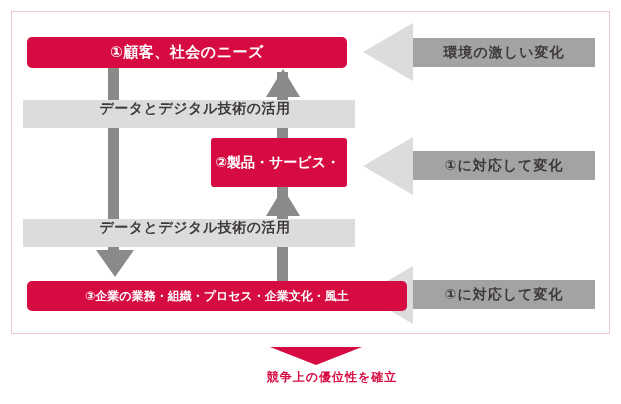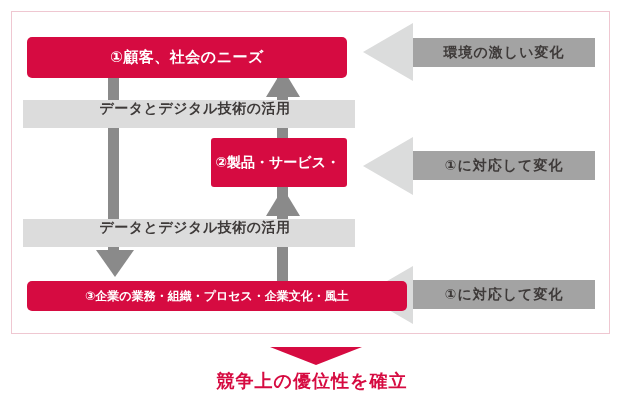--- a/index.html
+++ b/index.html
@@ -26,21 +26,21 @@
     border-bottom:28px solid #8a8a8a;
   }
   .head-up-1{top:69px;}
   .head-up-2{top:188px;}
   
   .redbox{
     position:absolute;background:#d60b41;color:#ffffff;z-index:2;
     display:flex;align-items:center;justify-content:center;
     border-radius:5px;letter-spacing:0.5px;
   }
-  .step1{left:27px;top:37px;width:320px;height:41px;font-size:15px;}
+  .step1{left:27px;top:37px;width:320px;height:31px;font-size:15px;}
   .step2{
     left:211px;top:138px;width:136px;height:49px;font-size:14px;border-radius:3px;
     flex-direction:column;align-items:flex-end;justify-content:center;
     padding-right:7px;box-sizing:border-box;line-height:1.45;letter-spacing:0;
   }
   .step3{left:27px;top:281px;width:380px;height:30px;font-size:12px;letter-spacing:0;}
   
   .graybar{
     position:absolute;left:23px;width:320px;height:28px;background:#dcdcdc;z-index:2;
     color:#3e3a39;font-size:14px;display:flex;align-items:flex-start;justify-content:center;
@@ -63,22 +63,22 @@
   .sh-1{top:23px;} .sb-1{top:38px;}
   .sh-2{top:137px;} .sb-2{top:151px;}
   .sh-3{top:266px;} .sb-3{top:280px;}
   
   .down-tri{
     position:absolute;left:270px;top:347px;width:0;height:0;
     border-left:46px solid transparent;border-right:46px solid transparent;
     border-top:18px solid #d60b41;
   }
   .footer-label{
-    position:absolute;left:112px;top:369px;width:400px;text-align:center;
-    color:#d60b41;font-size:18px;letter-spacing:1px;
+    position:absolute;left:132px;top:369px;width:400px;text-align:center;
+    color:#d60b41;font-size:12px;letter-spacing:1px;
   }
 </style>
 </head>
 <body>
 
 <div class="canvas">
 
   <div class="frame"></div>
 
   <div class="vshaft shaft-left"></div>

